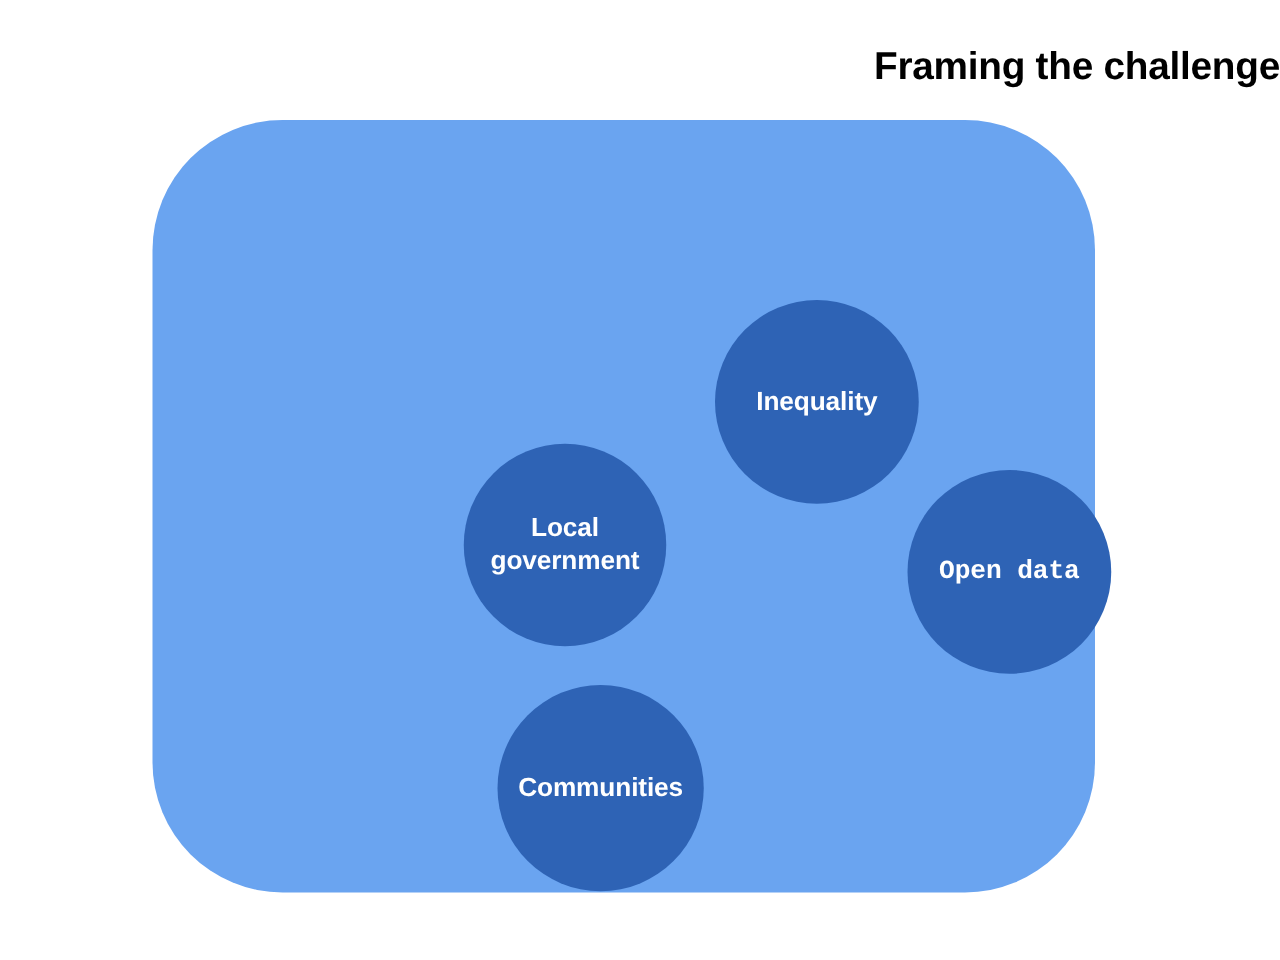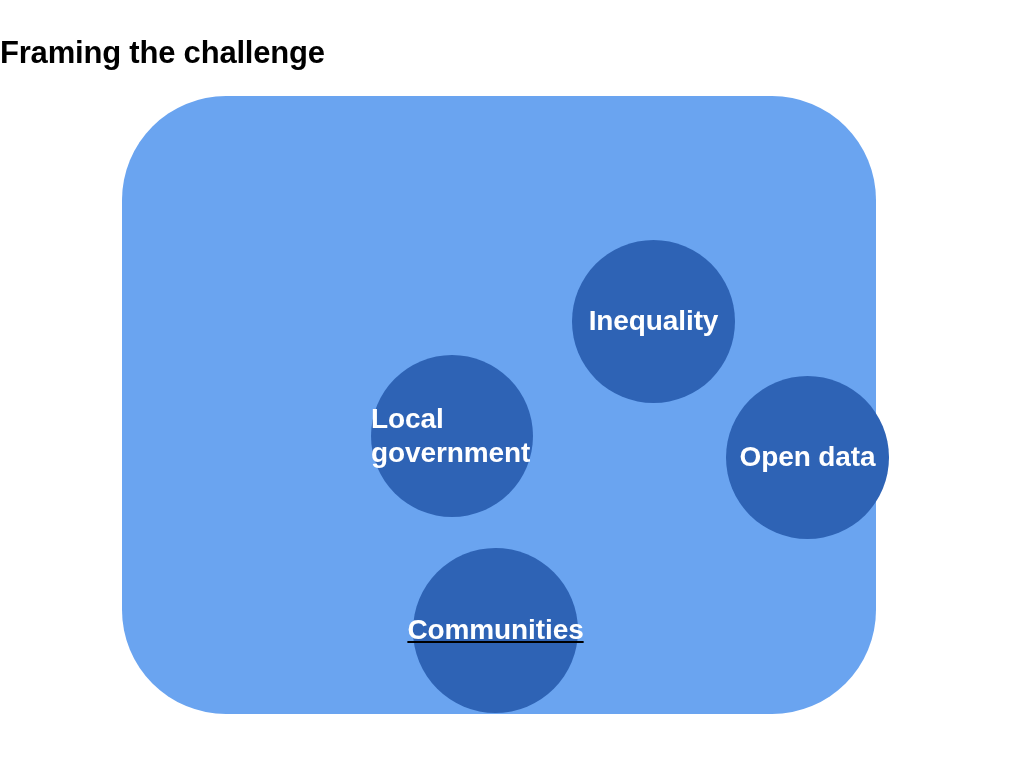--- a/index.html
+++ b/index.html
@@ -15,21 +15,21 @@
     font-family: "Liberation Sans", sans-serif;
     -webkit-font-smoothing: antialiased;
   }
 
   
   #slide-title {
     position: absolute;
     left: 0;
     top: 34px;
     width: 1024px;
-    text-align: left;
+    text-align: right;
     font-size: 31px;
     font-weight: bold;
     color: #000000;
     letter-spacing: -0.2px;
     line-height: 1.2;
   }
 
   
   #container-shape {
     position: absolute;
@@ -46,38 +46,38 @@
     position: absolute;
     border-radius: 50%;
     background: #2e63b5;
     display: flex;
     align-items: center;
     justify-content: center;
   }
   .bubble-label {
     color: #ffffff;
     font-weight: bold;
-    font-size: 28px;
+    font-size: 21px;
     line-height: 1.22;
-    text-align: left;
+    text-align: center;
     white-space: nowrap;
     letter-spacing: -0.1px;
     user-select: none;
   }
   .bubble-label.two-line {
     white-space: normal;
     width: 200px;
   }
 
   
   #bubble-inequality        { left: 450px; top: 144px; width: 163px; height: 163px; }
   #bubble-local-government  { left: 249px; top: 259px; width: 162px; height: 162px; }
-  #bubble-open-data         { left: 604px; top: 280px; width: 163px; height: 163px; }
+  #bubble-open-data         { left: 604px; top: 280px; width: 163px; height: 163px; font-family: Liberation Mono, monospace; }
   #bubble-citizens          { left: 418px; top: 326px; width: 162px; height: 162px; z-index: 3; }
-  #bubble-communities       { left: 291px; top: 452px; width: 165px; height: 165px; text-decoration: underline; }
+  #bubble-communities       { left: 276px; top: 452px; width: 165px; height: 165px; }
   #bubble-activists         { left: 545px; top: 463px; width: 164px; height: 164px; }
 </style>
 </head>
 <body>
 
 <div id="slide-title">Framing the challenge</div>
 
 <div id="container-shape">
 
   <div class="bubble" id="bubble-inequality">

